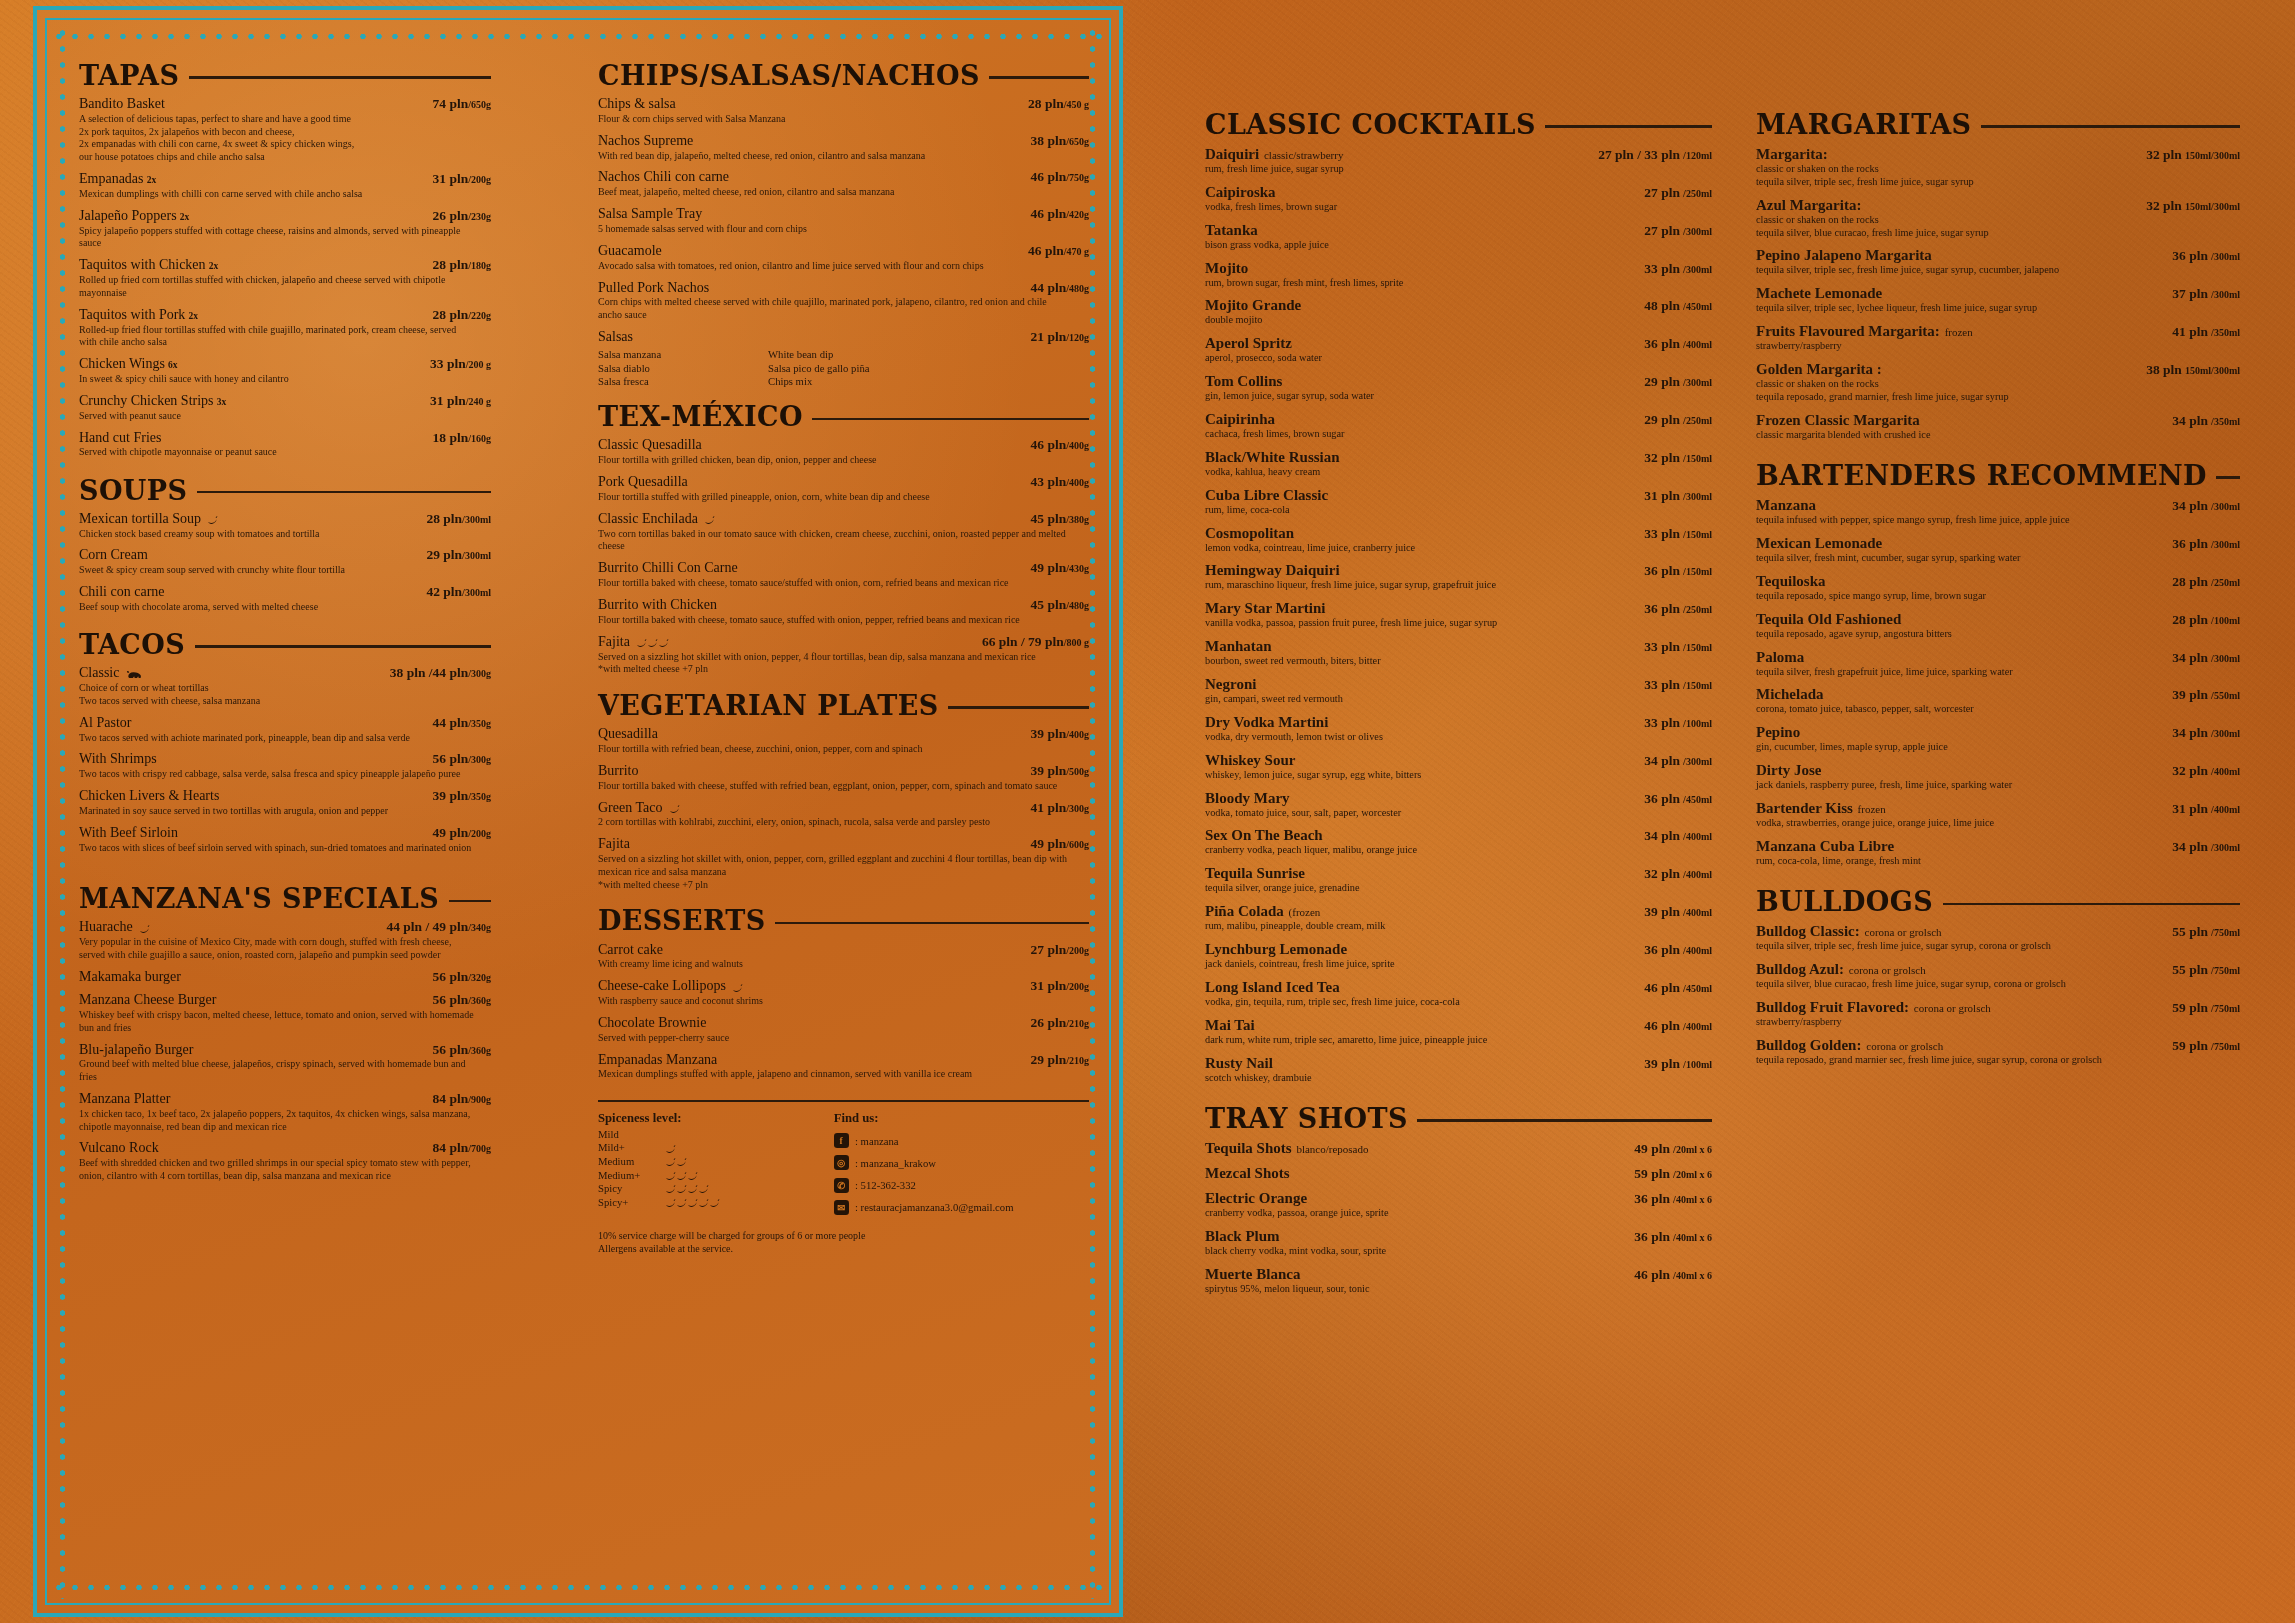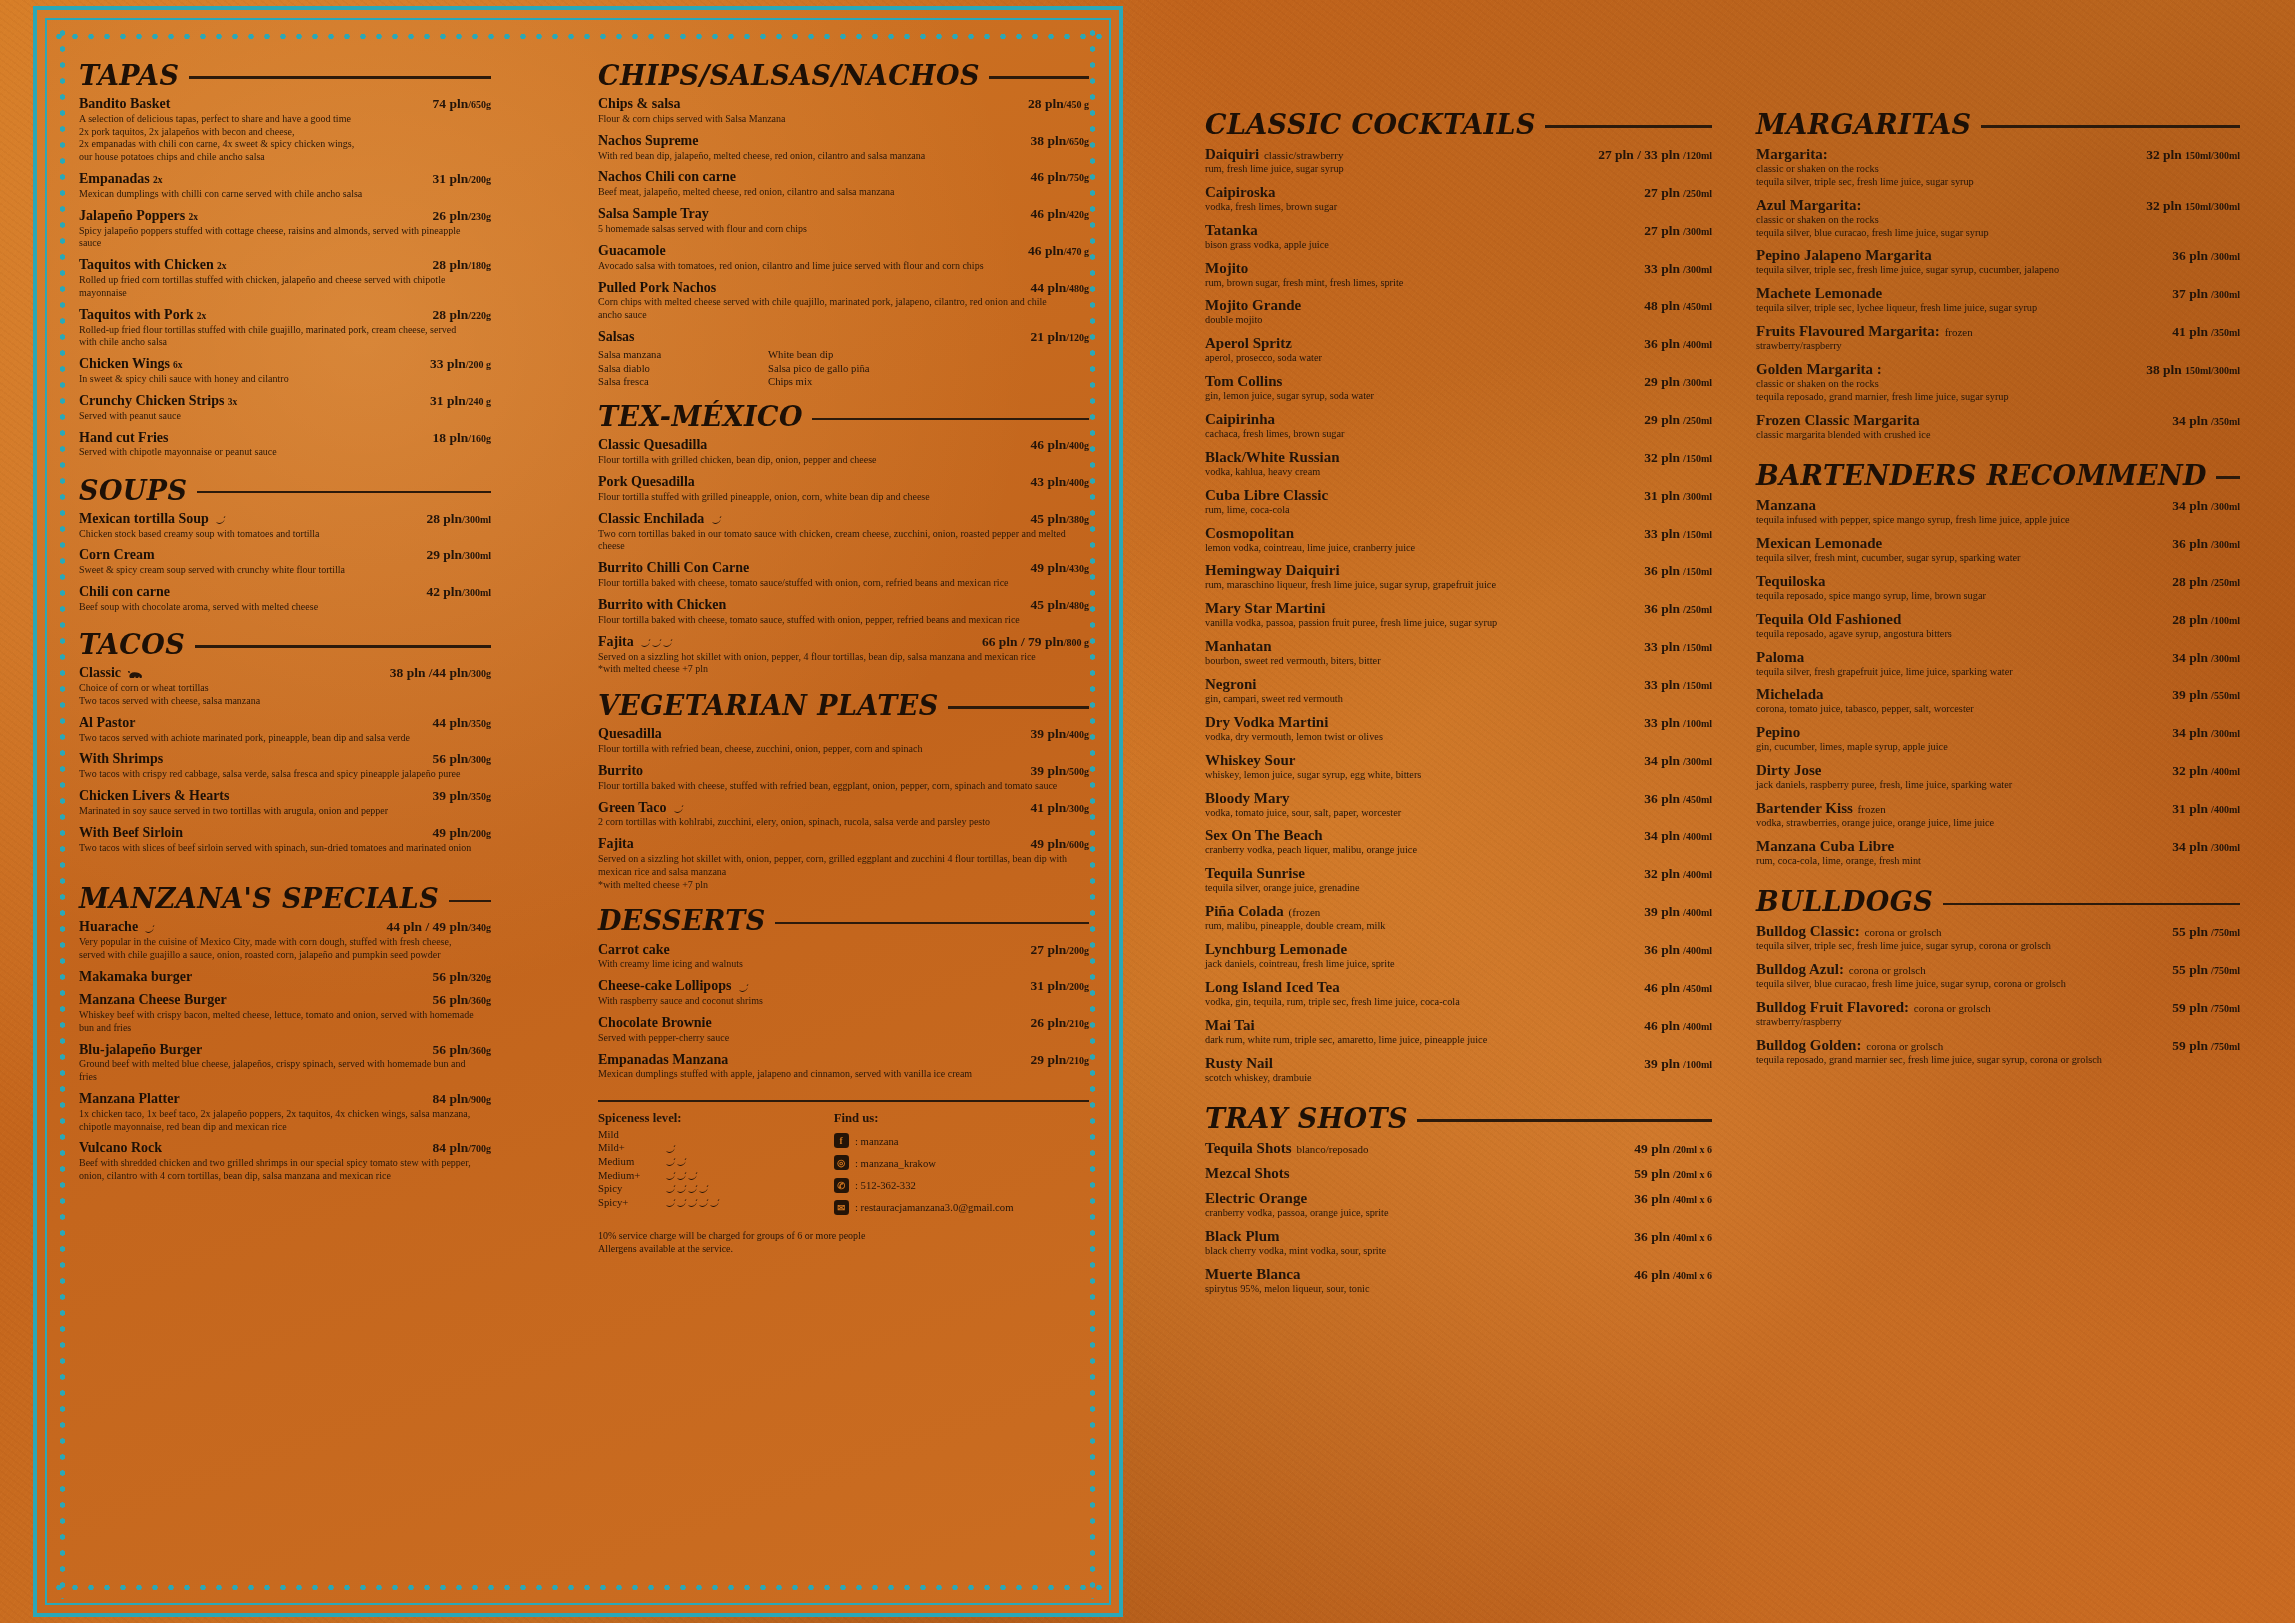--- a/index.html
+++ b/index.html
@@ -39,27 +39,27 @@
      background-image:radial-gradient(circle, #2aa8b8 2.5px, rgba(0,0,0,0) 2.9px);
      background-size:17.4px 16px;background-repeat:repeat-y;}
   .dots-left{left:17.4px;}
   .dots-right{right:17.4px;}
 
   .content{position:absolute;inset:0;}
 
   
   .sec-title{font-family:"DejaVu Serif", serif;font-weight:700;letter-spacing:0.4px;
     font-size:27px;line-height:1;color:#1d1006;display:flex;align-items:center;gap:9.5px;
-    text-transform:uppercase;font-style:italic;}
+    text-transform:uppercase;}
   .sec-title .rule{flex:1;height:2.4px;background:#2c1a0b;margin-top:4px;}
 
   
   .item{margin-top:7.1px;position:relative;}
   .item-row{display:flex;align-items:baseline;}
-  .iname{font-family:"Liberation Serif", serif;font-weight:700;font-size:14px;color:#1d1006;}
+  .iname{font-family:"Liberation Serif", serif;font-weight:400;font-size:14px;color:#1d1006;}
   .iqty{font-size:9.5px;font-weight:700;padding-left:3.2px;}
   .dotfill{flex:1;}
   .iprice{font-weight:700;font-size:13.5px;white-space:nowrap;padding-left:6.3px;}
   .iprice .unit{font-size:10px;font-weight:700;margin-top:21px;}
   .idesc{font-size:10px;line-height:1.28;color:#2a1708;margin-top:0.8px;max-width:96%;}
   .col{position:absolute;}
 
   .chili{display:inline-block;width:11px;height:9.5px;vertical-align:middle;}
   .ico{display:inline-block;vertical-align:middle;}
 

